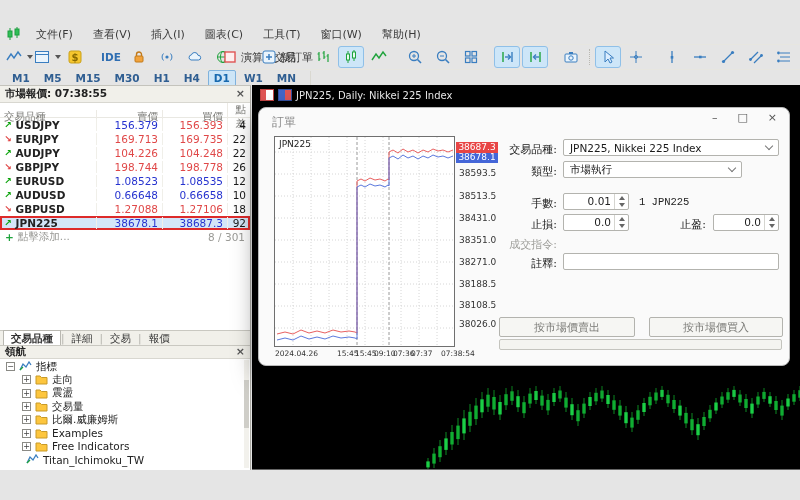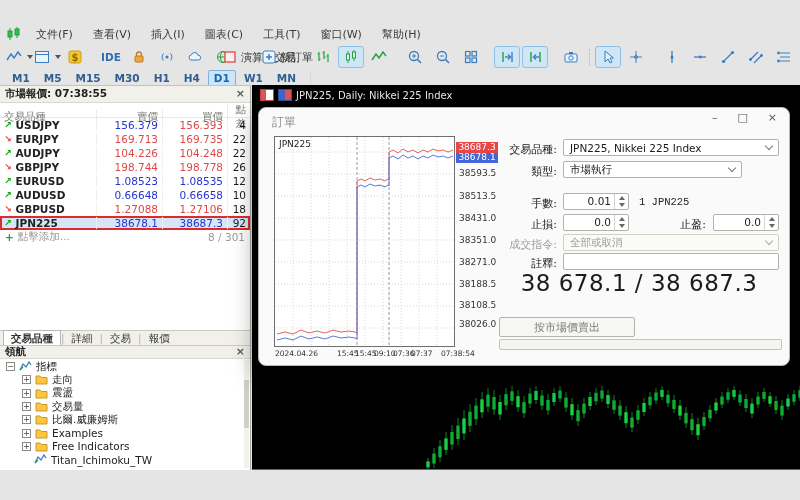--- a/index.html
+++ b/index.html
@@ -537,21 +537,21 @@
         </div>
         <div class="trow" style="padding-left: 22px;">
           <span class="expander">+</span>
           <span style="display: flex;">
             <svg width="13" height="11" viewBox="0 0 13 11">
               <path d="M1,2 h4 l1.5,1.5 H12 V10 H1 Z" fill="#fdc63e" stroke="#c89a28"></path>
             </svg>
           </span>
           <span>Free Indicators</span>
         </div>
-        <div class="trow" style="padding-left: 34px; text-align: center;">
+        <div class="trow" style="padding-left: 26px; text-align: center;">
           <span style="display: flex;">
             <svg width="13" height="11" viewBox="0 0 13 11">
               <polyline points="1,9 4,3 7,6 10,1 12,4" fill="none" stroke="#3a7ec0" stroke-width="1.3"></polyline>
               <polyline points="1,9 4,6" stroke="#1fa33c" stroke-width="1.3" fill="none"></polyline>
             </svg>
           </span>
           <span>Titan_Ichimoku_TW</span>
         </div>
       </div>
     <div class="tree-scroll">
@@ -798,30 +798,25 @@
           <div>
             <span class="tri-up"></span>
           </div>
           <div>
             <span class="tri-dn"></span>
           </div>
         </span>
     </div>
 
     <span class="flabel" style="left:210px;top:129px;color:#9b9b97">成交指令:</span>
-    <div class="dd grayed" style="left:304px;top:126px;width:216px;border-color:#d0d0cb">
-      <span>全部或取消</span>
-        <span class="sp"></span>
-        <span class="chev" style="border-color:#aaa"></span>
-    </div>
 
     <span class="flabel" style="left:210px;top:148px">註釋:</span>
     <div class="dd" style="left:304px;top:145px;width:216px">
       <span></span>
     </div>
 
-    <div class="quote">38 678.1 / 38 687.3</div>
 
     <div class="obtn" style="left:240px;top:209px;width:134px">按市場價賣出</div>
+    <div class="obtn" style="left:390px;top:209px;width:132px">按市場價買入</div>
     <div class="bbar"></div>
   </div>
 
 </div>
 
 </body></html>

